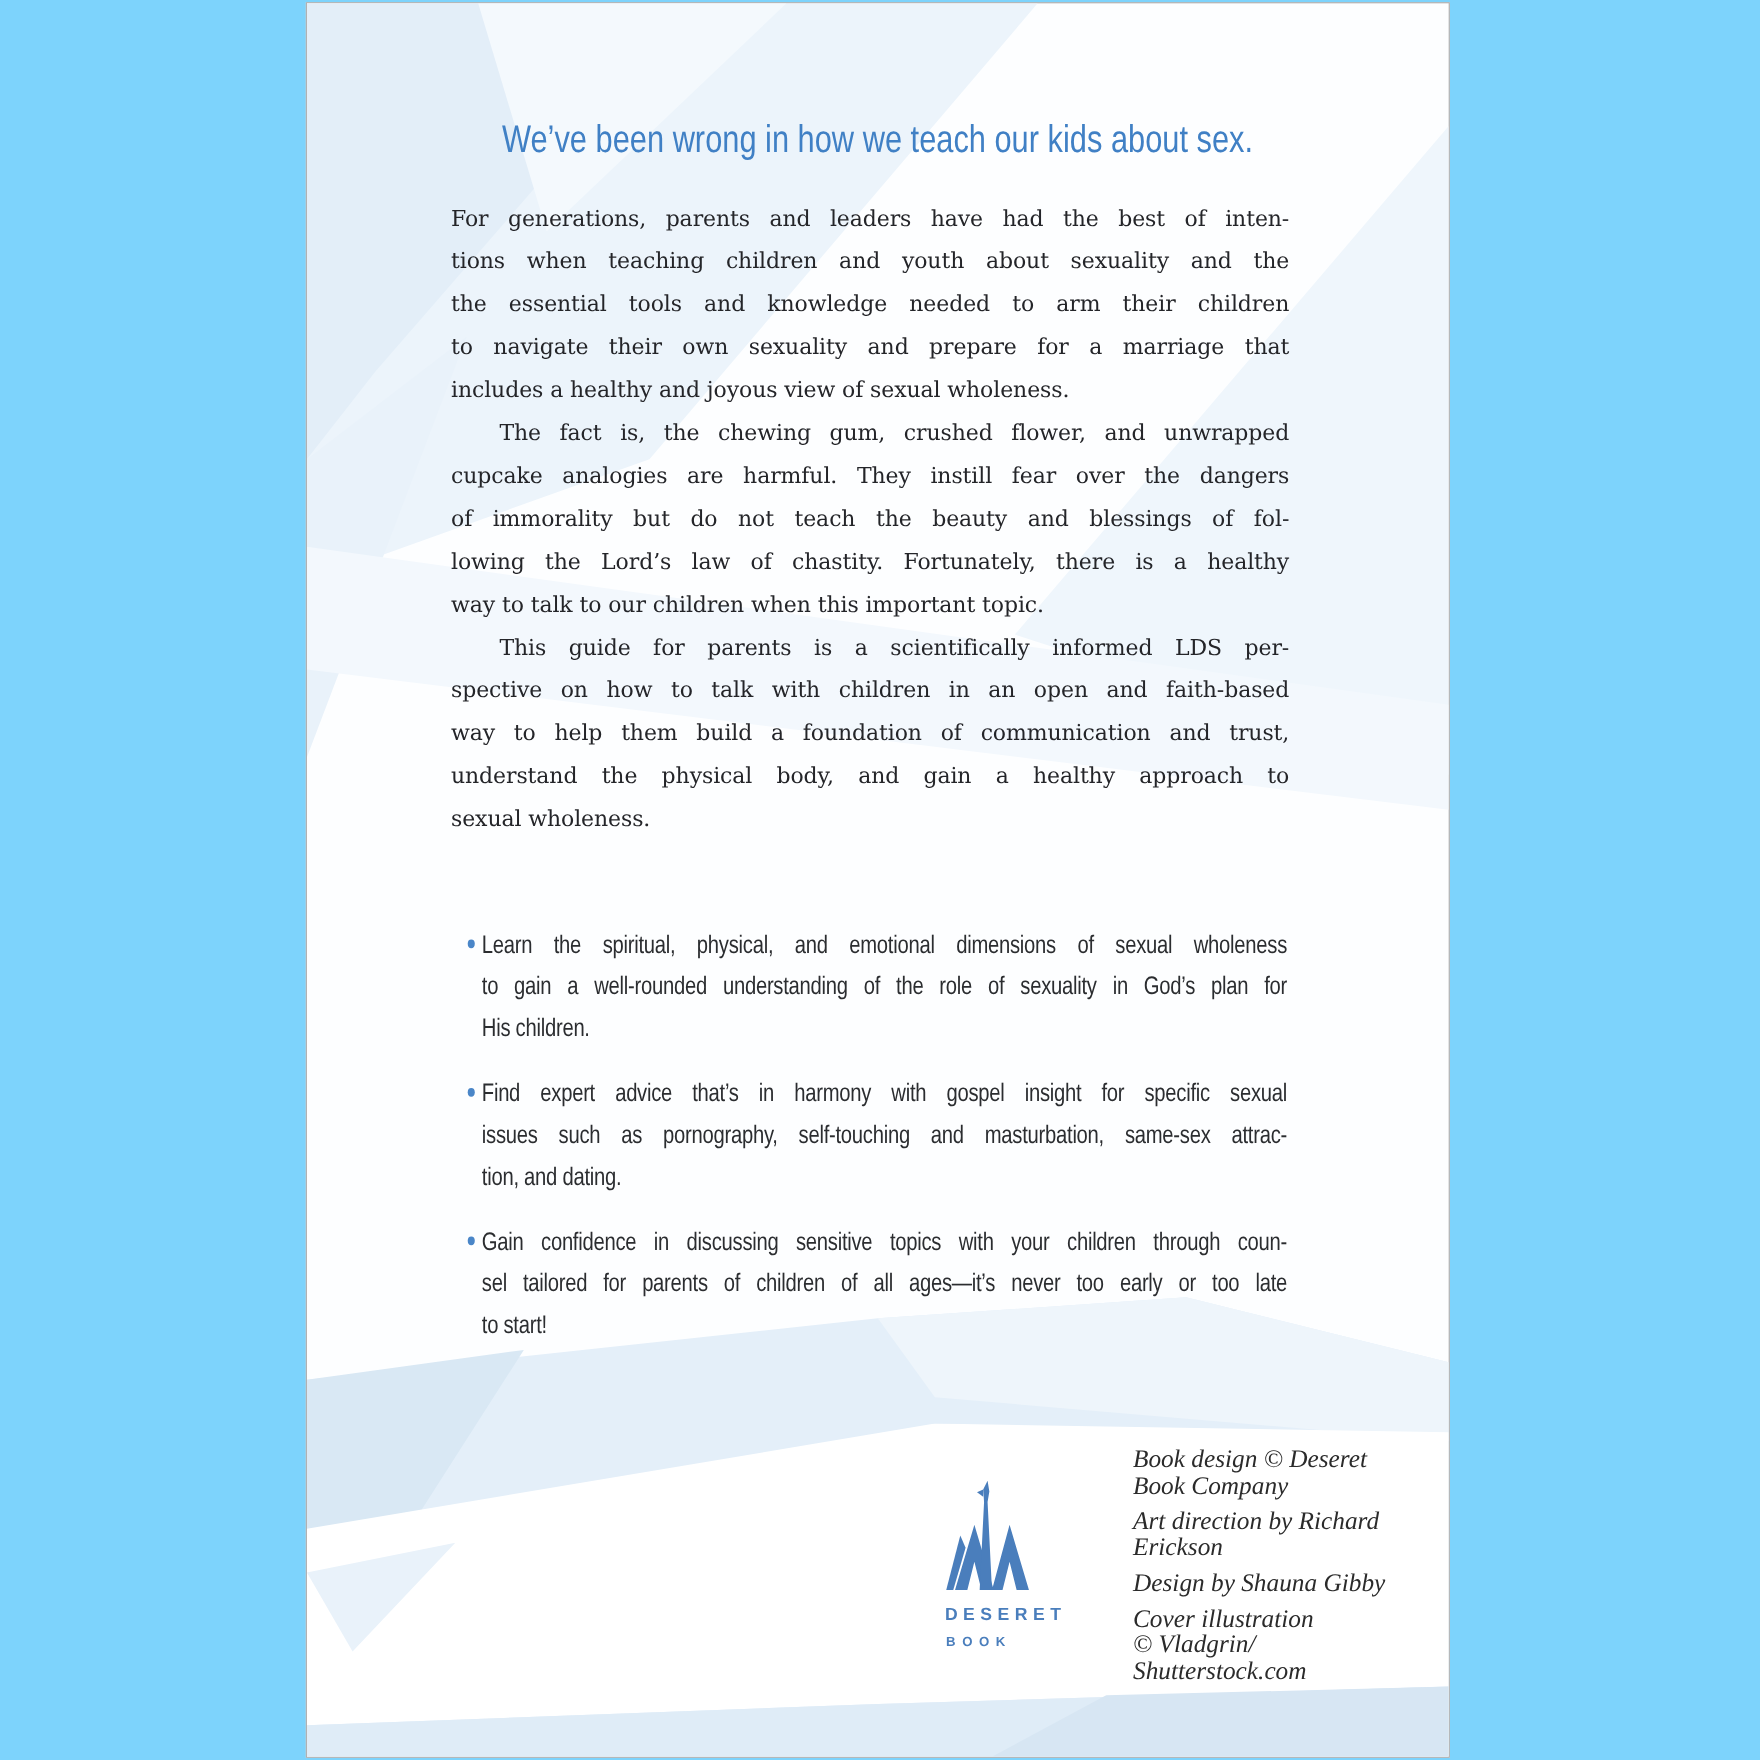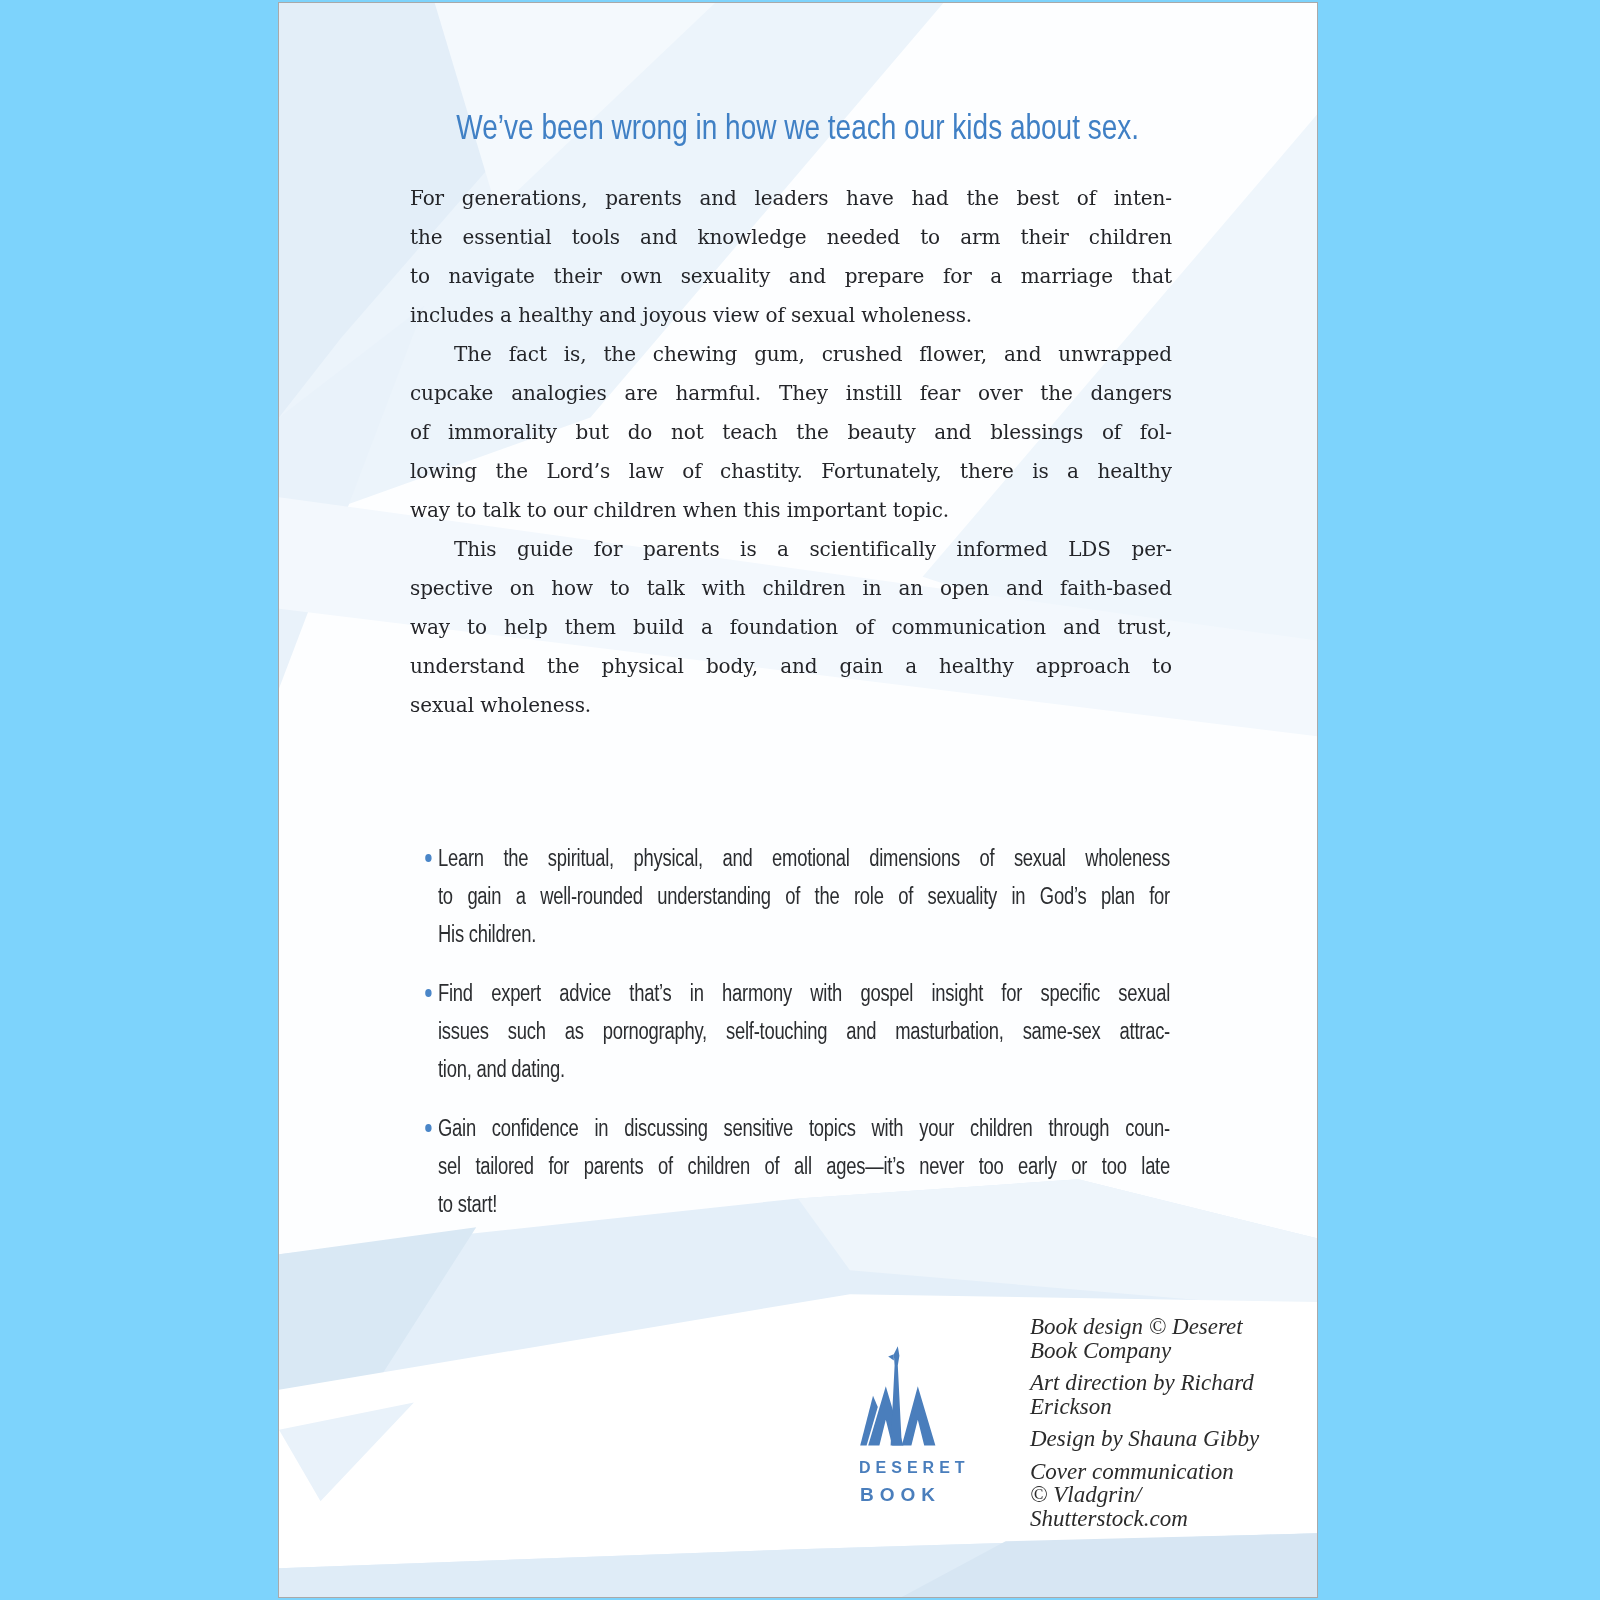--- a/index.html
+++ b/index.html
@@ -37,21 +37,21 @@
   .bullets{position:absolute;left:131px;top:836px;width:950px;
            transform:scaleX(0.80);transform-origin:left top;
            font-size:23px;line-height:38px;color:#2b2d30;letter-spacing:-0.3px;}
   .bullet{position:relative;margin-left:19px;padding-left:16px;margin-bottom:21px;}
   .bullet .dot{position:absolute;left:0;top:15px;width:8px;height:8px;border-radius:50%;
                background:#4a86c8;}
 
   .logo-block{position:absolute;left:575px;top:1340px;width:172px;text-align:left;}
   .logo-name{font-weight:bold;color:#4a7ebc;font-size:16px;letter-spacing:5px;
              padding-left:5px;margin-top:8px;}
-  .logo-name2{font-weight:bold;color:#4a7ebc;font-size:19px;letter-spacing:6px;
+  .logo-name2{font-weight:bold;color:#4a7ebc;font-size:12px;letter-spacing:6px;
               padding-left:6px;margin-top:7px;}
 
   .credits{position:absolute;left:751px;top:1312px;width:310px;
            font-family:"Liberation Serif",serif;font-style:italic;
            font-size:23px;line-height:23.5px;color:#2b2b2b;}
   .credit{margin-bottom:9px;}
 </style>
 </head>
 <body>
 
@@ -72,20 +72,21 @@
     <div class="facet f12"></div>
     <div class="facet f13"></div>
 
     <div class="heading">
       <span>We’ve been wrong in how we teach our kids about sex.</span>
     </div>
 
     <div class="body-text">
       <div>
           <div class="tline j">For generations, parents and leaders have had the best of inten-</div>
+          <div class="tline j">tions when teaching children and youth about sexuality and the</div>
           <div class="tline j">the essential tools and knowledge needed to arm their children</div>
           <div class="tline j">to navigate their own sexuality and prepare for a marriage that</div>
           <div class="tline">includes a healthy and joyous view of sexual wholeness.</div>
         </div>
       <div>
           <div class="tline j ind">The fact is, the chewing gum, crushed flower, and unwrapped</div>
           <div class="tline j">cupcake analogies are harmful. They instill fear over the dangers</div>
           <div class="tline j">of immorality but do not teach the beauty and blessings of fol-</div>
           <div class="tline j">lowing the Lord’s law of chastity. Fortunately, there is a healthy</div>
           <div class="tline">way to talk to our children when this important topic.</div>
@@ -140,20 +141,20 @@
           <div class="tline">Book Company</div>
         </div>
       <div class="credit">
           <div class="tline">Art direction by Richard</div>
           <div class="tline">Erickson</div>
         </div>
       <div class="credit">
           <div class="tline">Design by Shauna Gibby</div>
         </div>
       <div class="credit">
-          <div class="tline">Cover communication</div>
+          <div class="tline">Cover illustration</div>
           <div class="tline">© Vladgrin/</div>
           <div class="tline">Shutterstock.com</div>
         </div>
     </div>
 
   </div>
 </div>
 
 </body></html>

